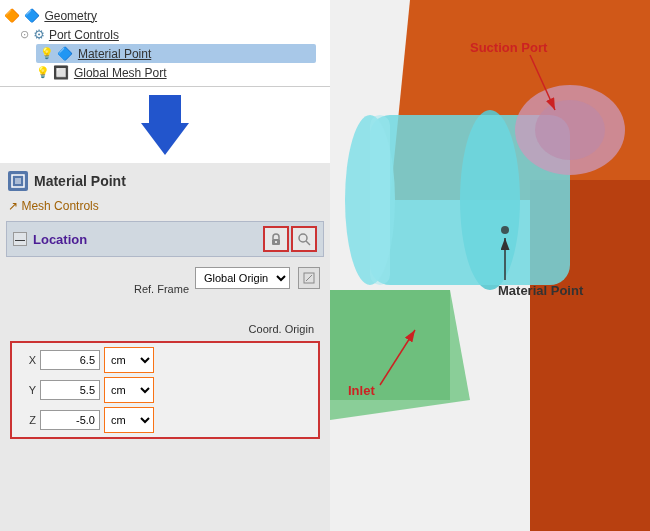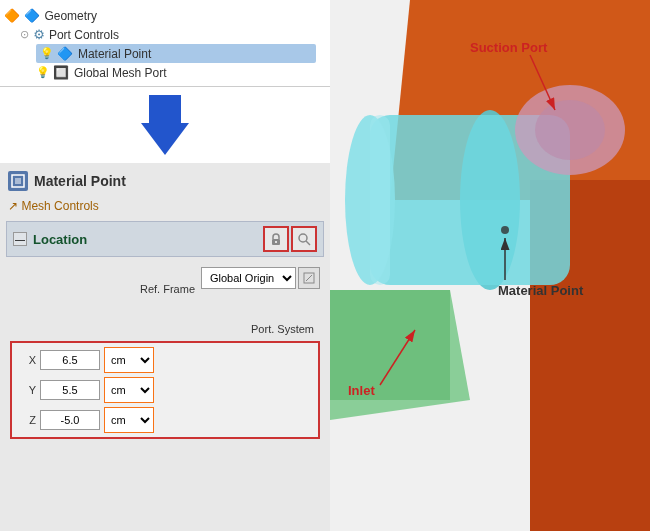--- a/index.html
+++ b/index.html
@@ -33,20 +33,21 @@
       display: flex;
       align-items: center;
       padding: 2px 0;
       gap: 4px;
       cursor: pointer;
     }
 
     .tree-item-label {
       font-size: 12px;
       color: #333;
+      text-decoration: underline;
     }
 
     .tree-item.selected {
       background: #a8c8e8;
       border-radius: 2px;
       padding: 2px 4px;
     }
 
     .tree-indent-1 { margin-left: 16px; }
     .tree-indent-2 { margin-left: 32px; }
@@ -125,21 +126,21 @@
       background: #e0e4e8;
       border: 1px solid #999;
       display: flex; align-items: center; justify-content: center;
       font-size: 10px;
       cursor: pointer;
     }
 
     .location-label {
       font-size: 13px;
       font-weight: bold;
-      color: #14532d;
+      color: #4c1d95;
     }
 
     .location-buttons {
       display: flex;
       gap: 2px;
     }
 
     .loc-btn {
       width: 26px; height: 26px;
       border: 2px solid #cc3333;
@@ -161,21 +162,21 @@
     .form-label {
       font-size: 11px;
       color: #333;
       margin-right: 6px;
       margin-top: 22px;
     }
 
     .form-select-wrap {
       display: flex;
       align-items: center;
-      gap: 2px;
+      gap: 8px;
     }
 
     .form-select {
       height: 22px;
       font-size: 11px;
       border: 1px solid #999;
       background: white;
       padding: 1px 4px;
       cursor: pointer;
     }
@@ -211,21 +212,21 @@
       color: #333;
       text-align: right;
       margin-right: 4px;
     }
 
     .xyz-input {
       width: 60px;
       height: 20px;
       border: 1px solid #999;
       background: white;
-      text-align: center;
+      text-align: right;
       padding: 0 4px;
       font-size: 11px;
     }
 
     .xyz-unit-select {
       height: 26px;
       font-size: 11px;
       border: 1px solid #f97316;
       background: white;
       margin-left: 4px;
@@ -343,21 +344,21 @@
           <div class="icon-btn">
             <svg width="12" height="12" viewBox="0 0 12 12">
               <rect x="1" y="1" width="10" height="10" fill="none" stroke="#888" stroke-width="1"></rect>
               <line x1="3" y1="9" x2="9" y2="3" stroke="#888" stroke-width="1"></line>
             </svg>
           </div>
         </div>
       </div>
 
       <div class="form-row">
-        <span class="form-label">Port. System</span>
+        <span class="form-label">Coord. Origin</span>
       </div>
 
       <div class="xyz-section">
 
         <div class="xyz-row">
           <span class="xyz-label">X</span>
           <input class="xyz-input" type="text" value="6.5" style="">
           <select class="xyz-unit-select">
             <option>cm</option>
             <option>m</option>

